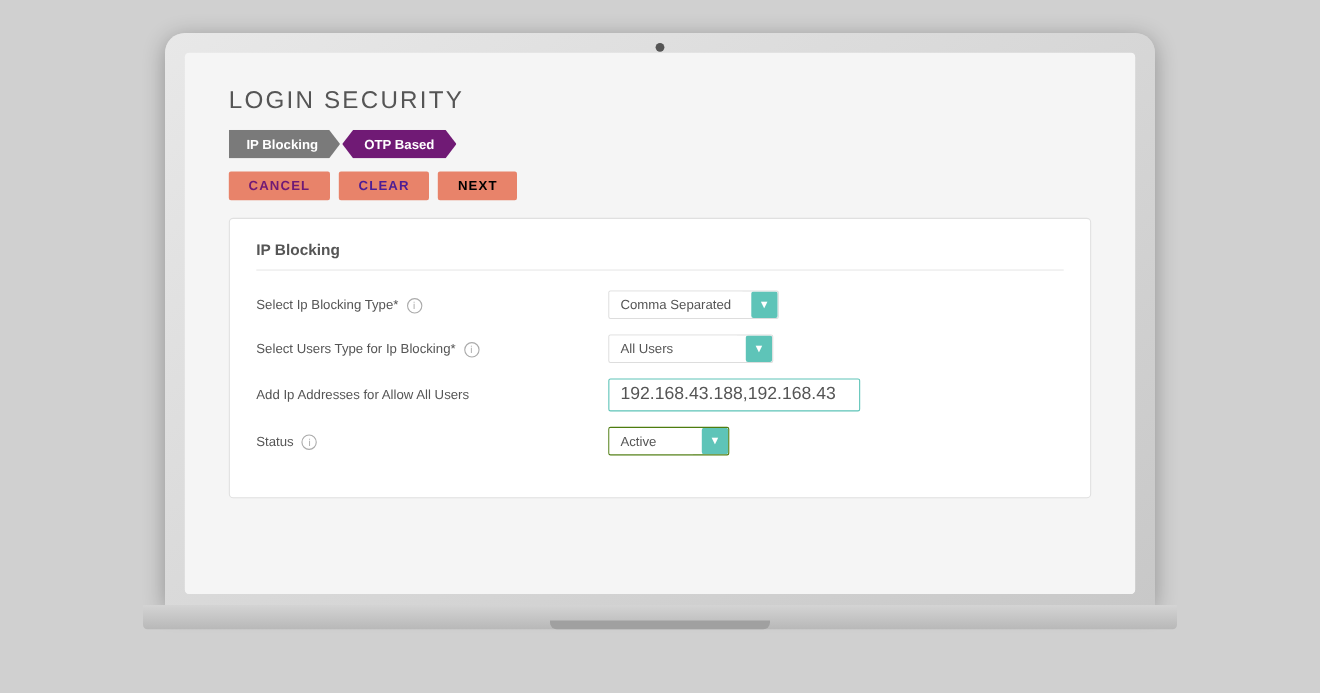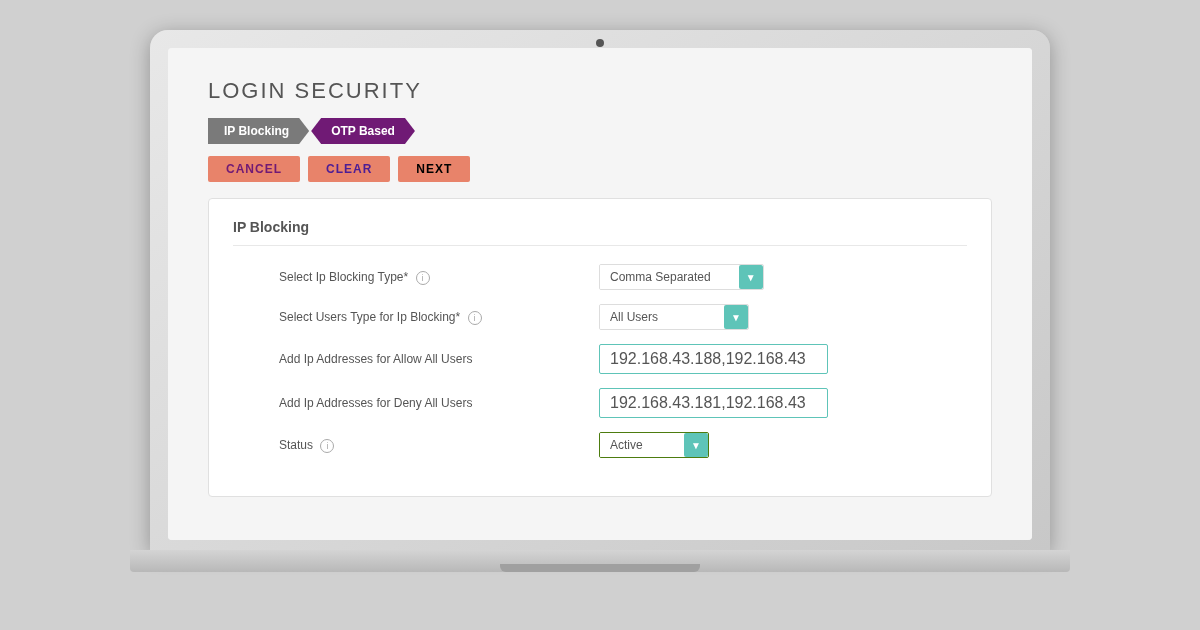--- a/index.html
+++ b/index.html
@@ -162,21 +162,20 @@
       color: #555;
       margin-bottom: 18px;
       padding-bottom: 10px;
       border-bottom: 1px solid #e8e8e8;
     }
 
     .form-row {
       display: flex;
       align-items: center;
       margin-bottom: 14px;
-      margin-left: 46px;
     }
 
     .form-label {
       width: 320px;
       font-size: 12px;
       color: #555;
       flex-shrink: 0;
     }
 
     .info-icon {
@@ -213,21 +212,20 @@
       flex-shrink: 0;
     }
 
     .select-with-arrow {
       display: flex;
       align-items: center;
       border: 1px solid #ddd;
       border-radius: 2px;
       overflow: hidden;
       min-width: 150px;
-      gap: 10px;
     }
 
     .select-label-inner {
       padding: 5px 10px;
       font-size: 12px;
       color: #555;
       flex: 1;
       background: white;
     }
 
@@ -309,26 +307,20 @@
             </div>
           </div>
 
           <div class="form-row">
             <div class="form-label">Add Ip Addresses for Allow All Users</div>
             <div class="form-control">
               <input class="text-input-field" type="text" value="192.168.43.188,192.168.43" style="">
             </div>
           </div>
 
-          <div class="form-row">
-            <div class="form-label">Add Ip Addresses for Deny All Users</div>
-            <div class="form-control">
-              <input class="text-input-field" type="text" value="192.168.43.181,192.168.43" style="">
-            </div>
-          </div>
 
           <div class="form-row">
             <div class="form-label">
               <span>Status</span>
               <span class="info-icon">i</span>
             </div>
             <div class="form-control">
               <div class="select-with-arrow status-select">
                 <span class="select-label-inner">Active</span>
                 <div class="select-arrow">

